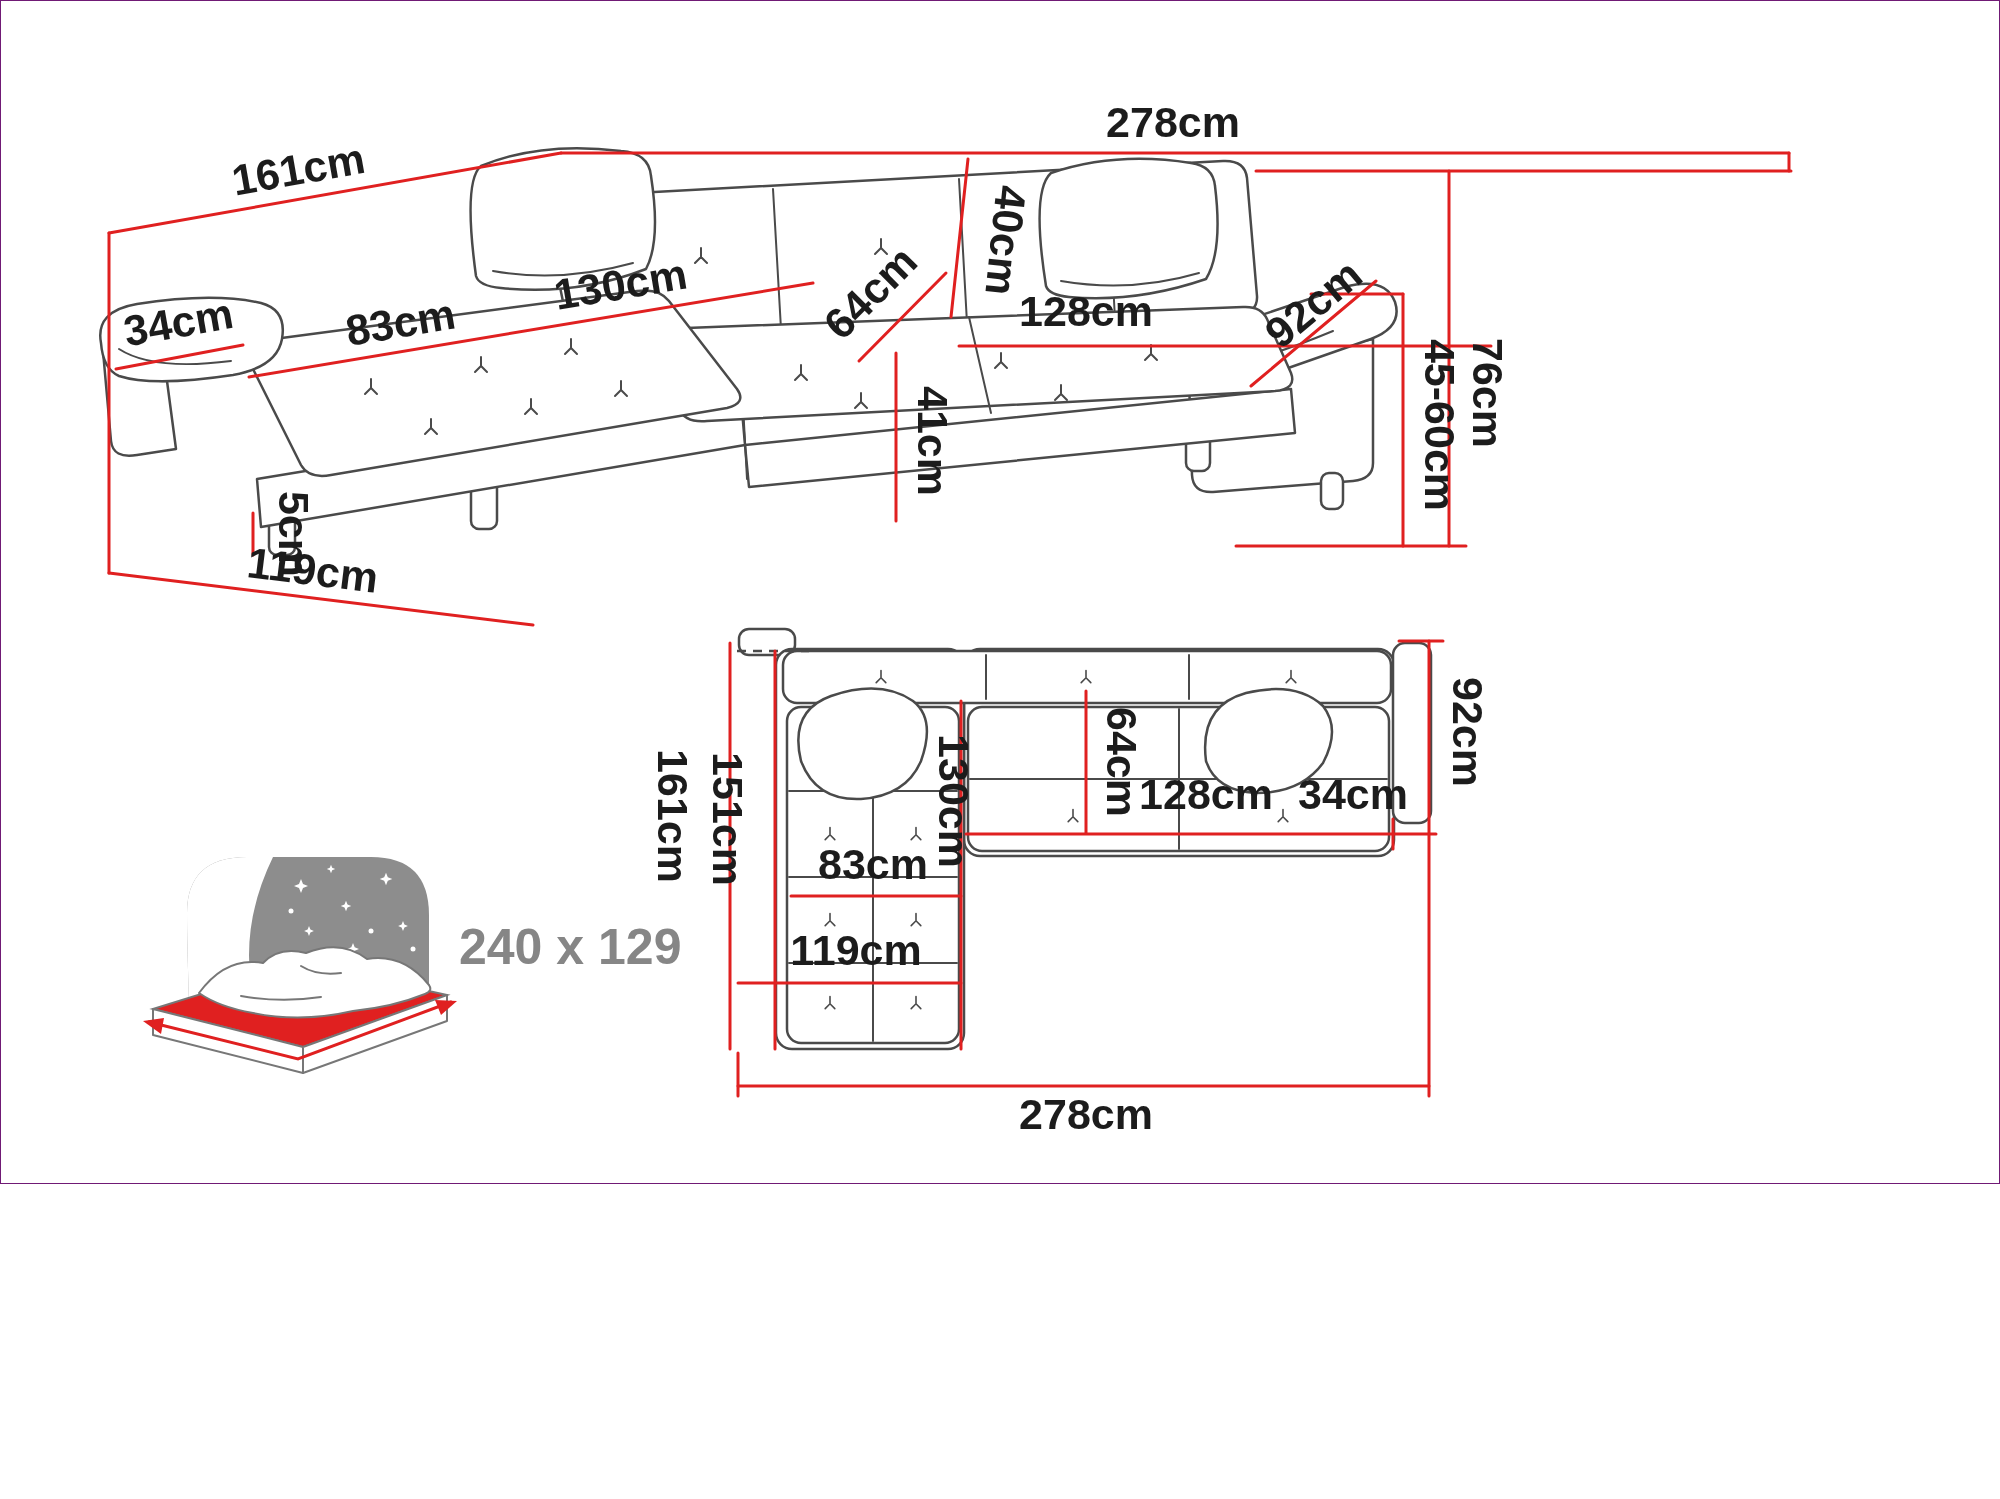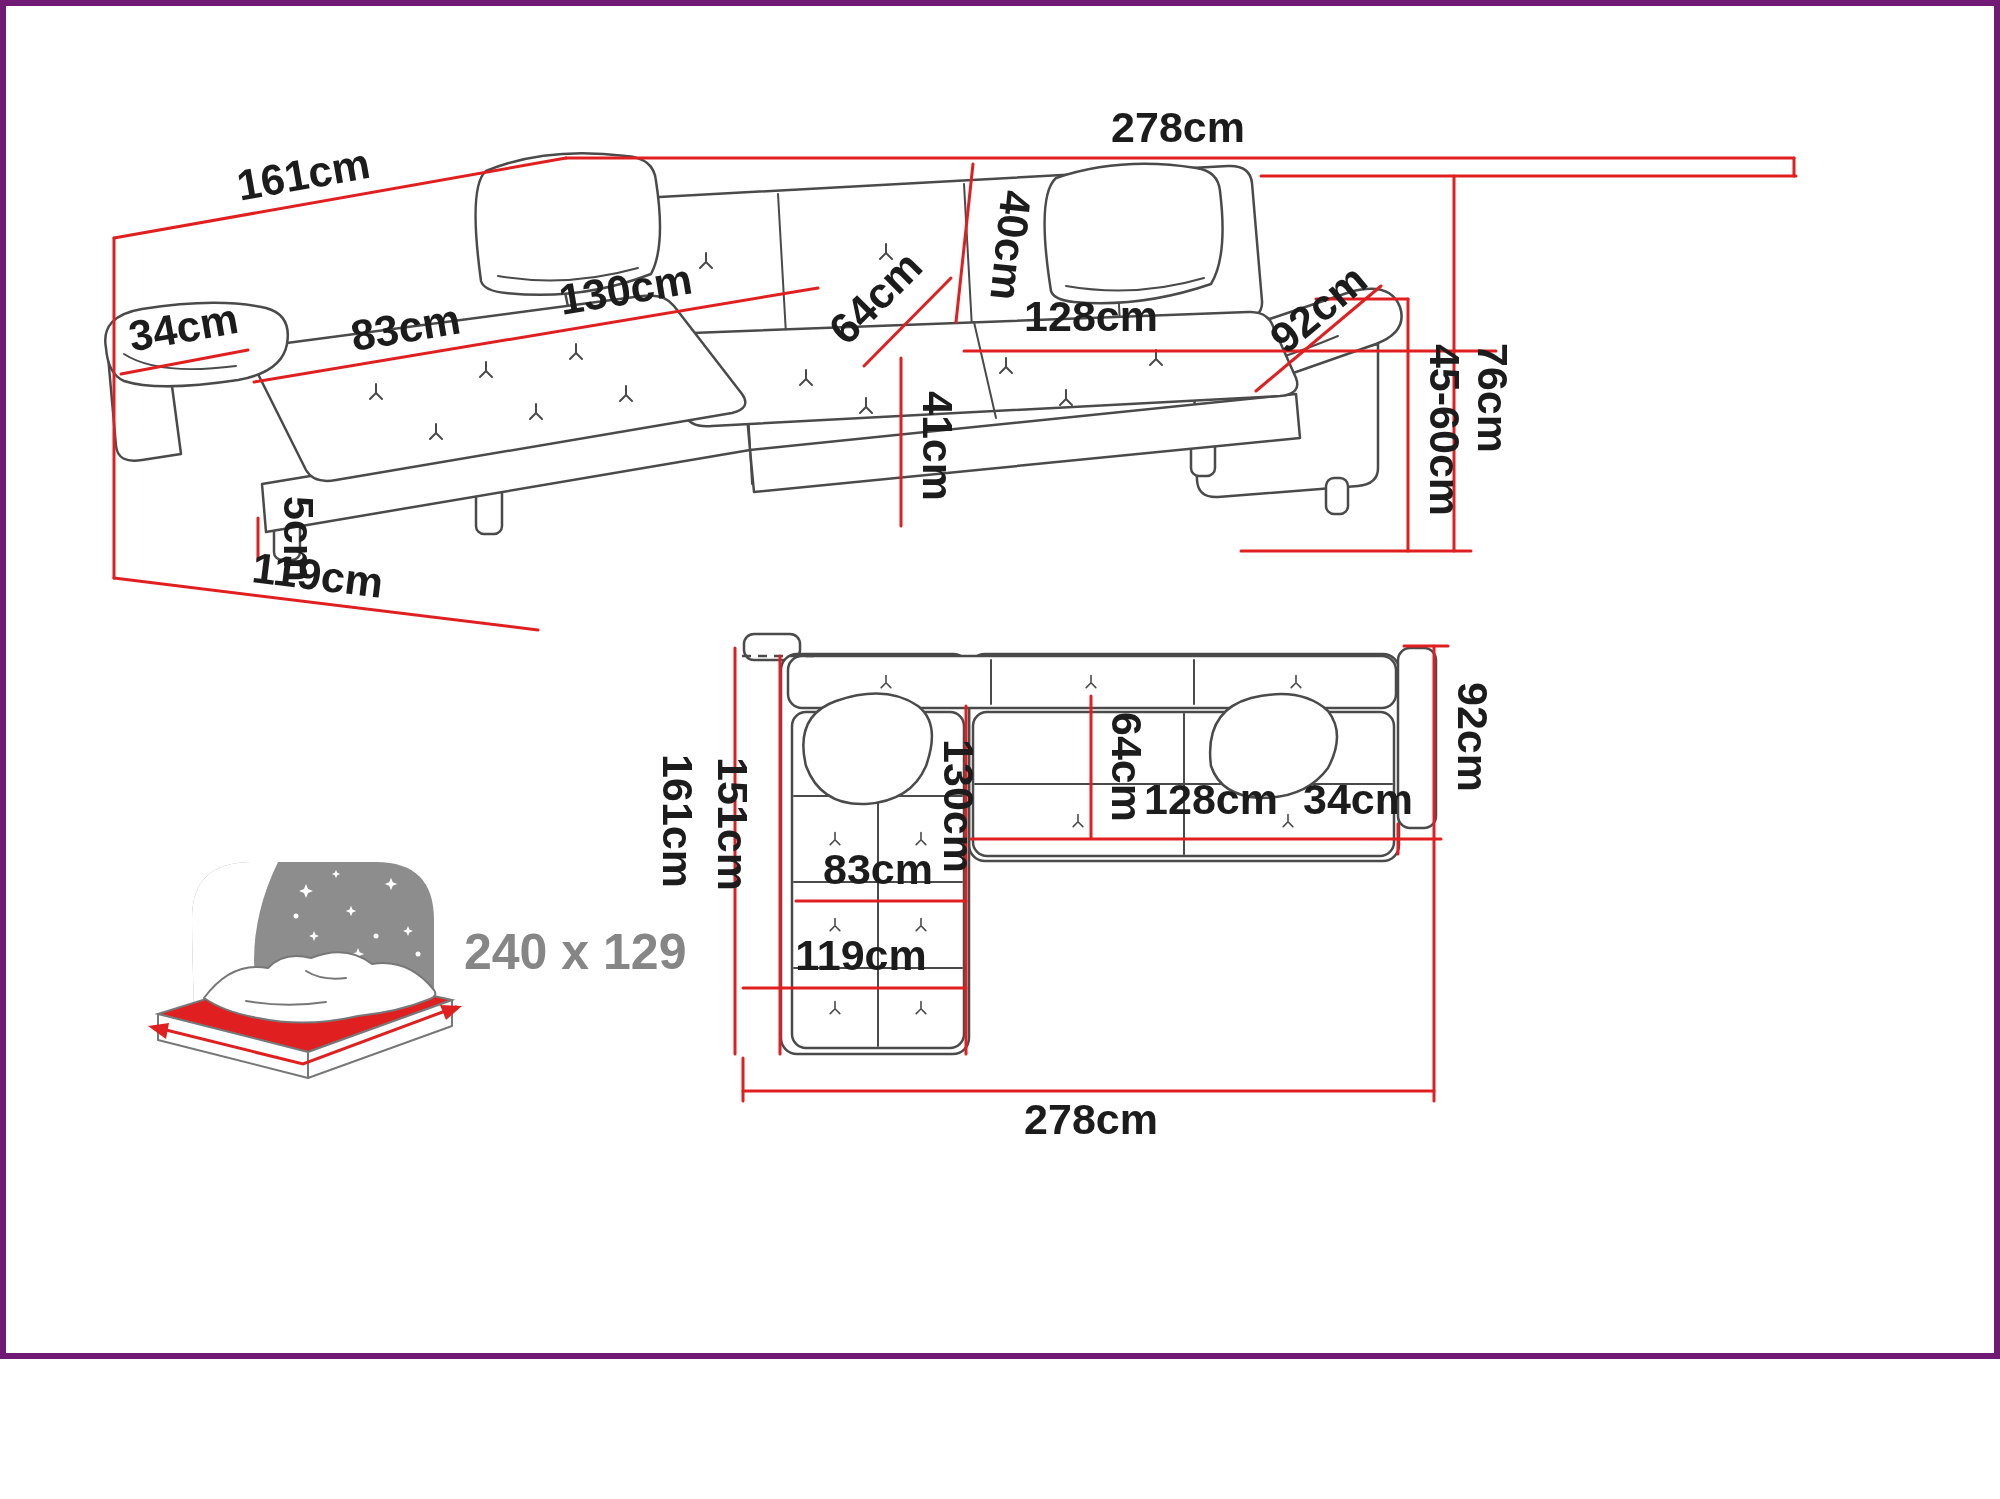--- a/index.html
+++ b/index.html
@@ -1,20 +1,20 @@
 <!DOCTYPE html>
 <html><head>
 <meta charset="utf-8">
 <style>
   html,body{margin:0;padding:0;background:#ffffff;}
   .canvas{
     position:relative;
-    width:2000px;height:1359px;
+    width:2000px;height:1184px;
     background:#ffffff;
-    border:6px solid #701a75;
+    border:1px solid #701a75;
     box-sizing:border-box;
     font-family:"Liberation Sans", sans-serif;
     overflow:hidden;
   }
   svg{display:block;}
   .sofa{fill:#ffffff;stroke:#4a4a4a;stroke-width:2.5;stroke-linejoin:round;stroke-linecap:round;}
   .seam{fill:none;stroke:#4a4a4a;stroke-width:2;stroke-linecap:round;}
   .dash{fill:none;stroke:#4a4a4a;stroke-width:2.5;stroke-dasharray:9 7;}
   .red{stroke:#e02020;stroke-width:3;fill:none;stroke-linecap:round;}
   .redfill{fill:#e02020;stroke:none;}

